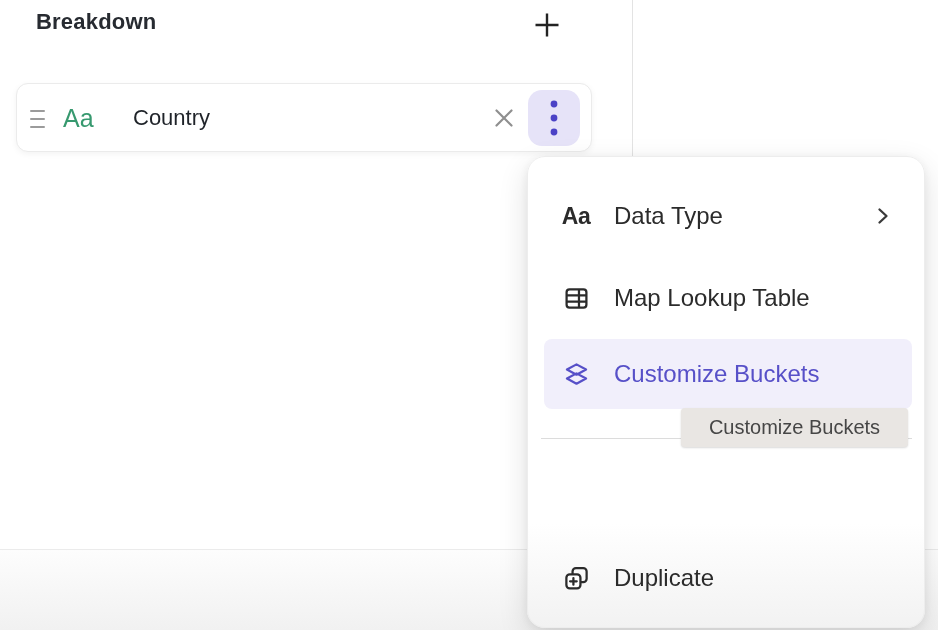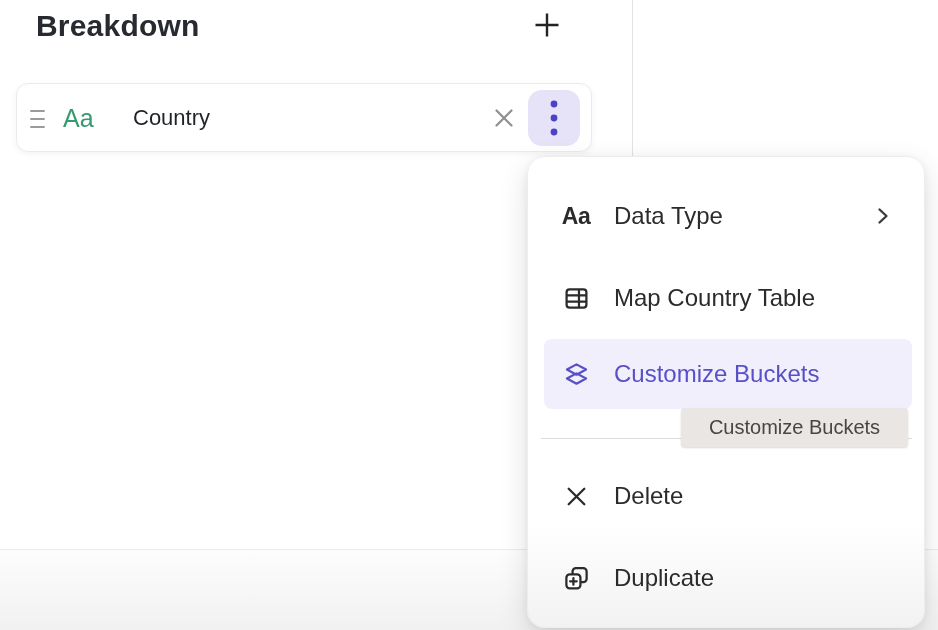--- a/index.html
+++ b/index.html
@@ -6,21 +6,21 @@
   html,body { background:#fff; }
   #canvas {
     position:relative; width:938px; height:630px; overflow:hidden;
     background:#ffffff;
     font-family:"Liberation Sans","DejaVu Sans",sans-serif;
     color:#24262b;
   }
   
   .panel-title {
     position:absolute; left:36px; top:9px;
-    font-size:30px; font-weight:700; color:#272b31; letter-spacing:.2px;
+    font-size:22px; font-weight:700; color:#272b31; letter-spacing:.2px;
   }
   .add-btn {
     position:absolute; left:529px; top:7px; width:36px; height:36px;
     display:flex; align-items:center; justify-content:center;
     background:transparent; border:none; cursor:pointer;
   }
   
   .v-divider { position:absolute; left:632px; top:0; width:1px; height:160px; background:#e3e3e3; z-index:1; }
   
   .footer-band {
@@ -144,45 +144,37 @@
       </span>
     </div>
 
     <div class="menu-item" style="top:108px;">
       <span class="mi-icon">
         <svg width="27" height="27" viewBox="0 0 24 24">
           <rect x="3.2" y="3.8" width="17.6" height="16.4" rx="2.6" stroke="#2b2b2b" stroke-width="2" fill="none"></rect>
           <path d="M3.2 9.2 H20.8 M3.2 14.7 H20.8 M14.2 3.8 V20.2" stroke="#2b2b2b" stroke-width="2" fill="none"></path>
         </svg>
       </span>
-      <span class="mi-label">Map Country Table</span>
+      <span class="mi-label">Map Lookup Table</span>
     </div>
 
     <div class="menu-item highlighted" style="top:182px;">
       <span class="mi-icon">
         <svg width="27" height="27" viewBox="0 0 24 24">
           <path d="M12 3 L20.5 7.6 L12 12.2 L3.5 7.6 Z" stroke="#5750c8" stroke-width="2" stroke-linejoin="round" fill="none"></path>
           <path d="M12 11 L20.5 15.6 L12 20.2 L3.5 15.6 Z" stroke="#5750c8" stroke-width="2" stroke-linejoin="round" fill="none"></path>
         </svg>
       </span>
       <span class="mi-label">Customize Buckets</span>
     </div>
 
     <div class="menu-tooltip">Customize Buckets</div>
 
     <div class="menu-divider"></div>
 
-    <div class="menu-item" style="top:306px;">
-      <span class="mi-icon">
-        <svg width="25" height="25" viewBox="0 0 24 24">
-          <path d="M4.5 4.5 L19.5 19.5 M19.5 4.5 L4.5 19.5" stroke="#2b2b2b" stroke-width="2.2" stroke-linecap="round" fill="none"></path>
-        </svg>
-      </span>
-      <span class="mi-label">Delete</span>
-    </div>
 
     <div class="menu-item" style="top:388px;">
       <span class="mi-icon">
         <svg width="27" height="27" viewBox="0 0 24 24">
           <rect x="8.5" y="2.8" width="12.5" height="12.5" rx="3" stroke="#2b2b2b" stroke-width="2" fill="none"></rect>
           <rect x="3" y="8.3" width="12.5" height="12.5" rx="3" stroke="#2b2b2b" stroke-width="2" fill="#ffffff"></rect>
           <path d="M9.25 11.6 V17.5 M6.3 14.55 H12.2" stroke="#2b2b2b" stroke-width="2" stroke-linecap="round" fill="none"></path>
         </svg>
       </span>
       <span class="mi-label">Duplicate</span>

